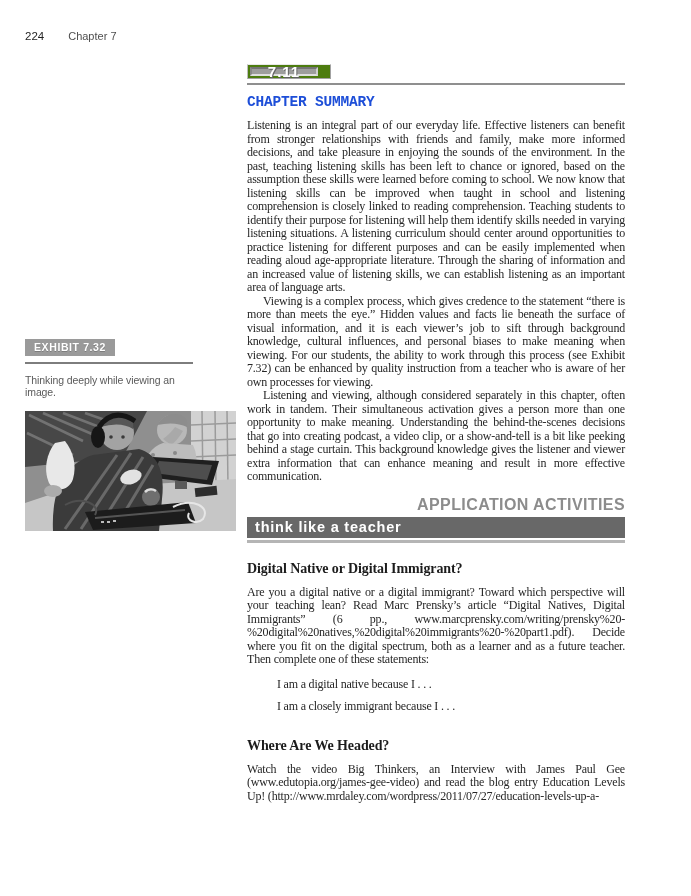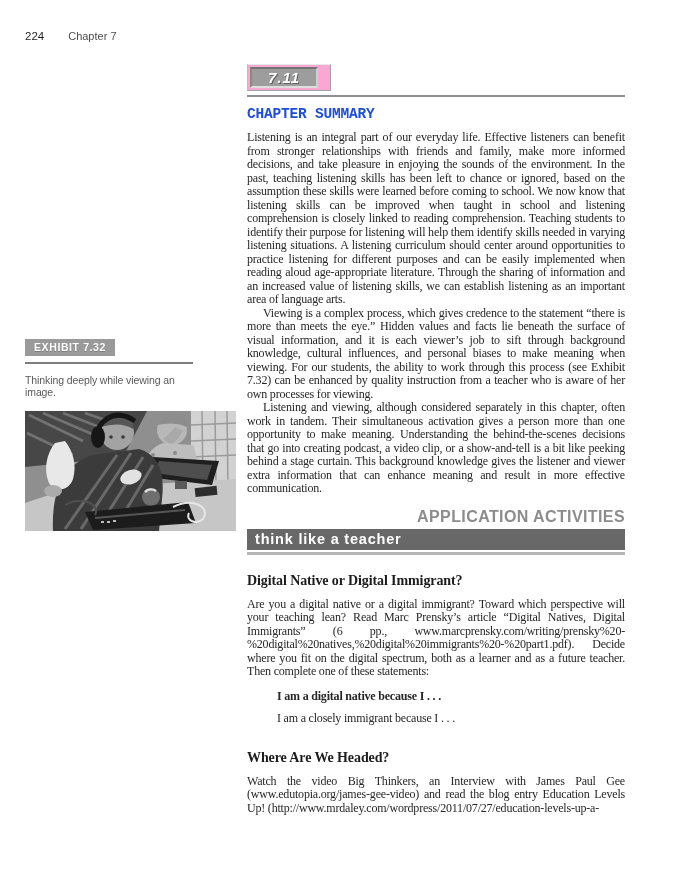--- a/index.html
+++ b/index.html
@@ -74,28 +74,27 @@
   .content {
     position: absolute;
     left: 247px;
     top: 64px;
     width: 378px;
   }
 
   
   .section-badge {
     width: 84px;
-    height: 27px;
-    background: #f9a8d4;
+    height: 15px;
+    background: #4d7c0f;
     border: 1px solid #a2a2a2;
     border-top-color: #e9e9e9;
     border-left-color: #bdbdbd;
     box-sizing: border-box;
     position: relative;
-    font-style: italic;
   }
   .badge-face {
     position: absolute;
     left: 2px;
     top: 2px;
     bottom: 2px;
     width: 64px;
     background: #9d9d9d;
     border-top: 2px solid #747474;
     border-left: 2px solid #888888;
@@ -182,21 +181,21 @@
   .activity-title.second { margin-top: 24px; }
   .activity-body { margin-top: 6px; }
 
   .statement {
     margin: 9px 0 0 30px;
     font-size: 12px;
     line-height: 13.5px;
     letter-spacing: -0.2px;
     color: #262626;
   }
-  .statement.first-stmt { margin-top: 11px; font-weight: bold; }
+  .statement.first-stmt { margin-top: 11px; }
 </style>
 </head>
 <body>
 
 <div class="page">
 
   <header class="running-head">
     <span class="pagenum">224</span><span class="chapter">Chapter 7</span>
   </header>
 

